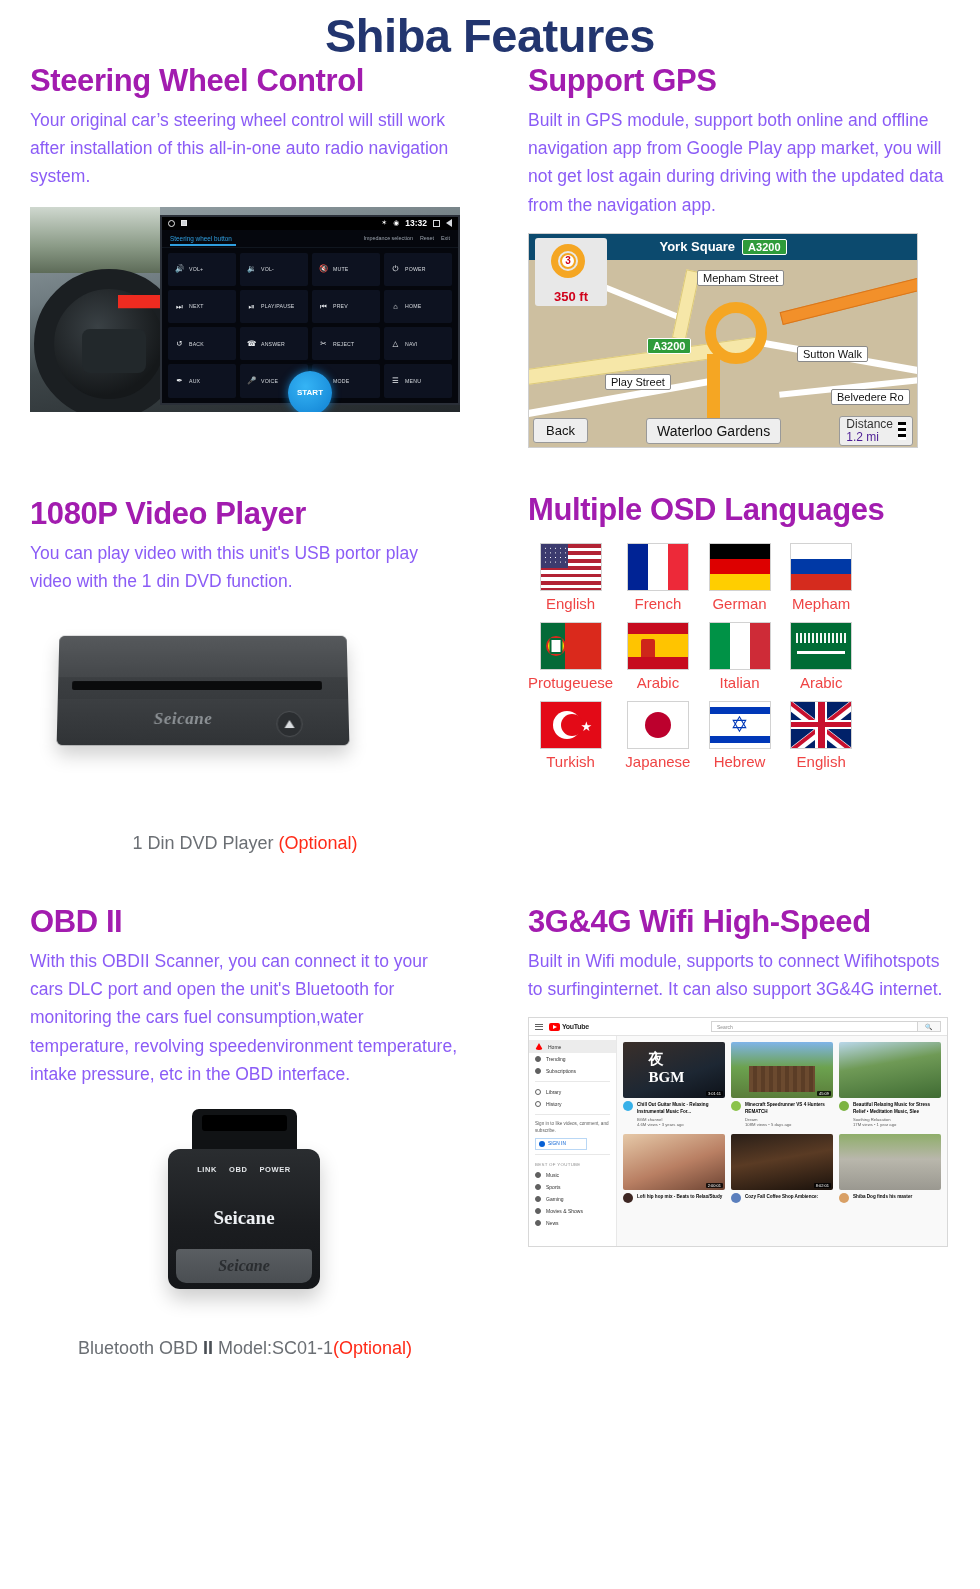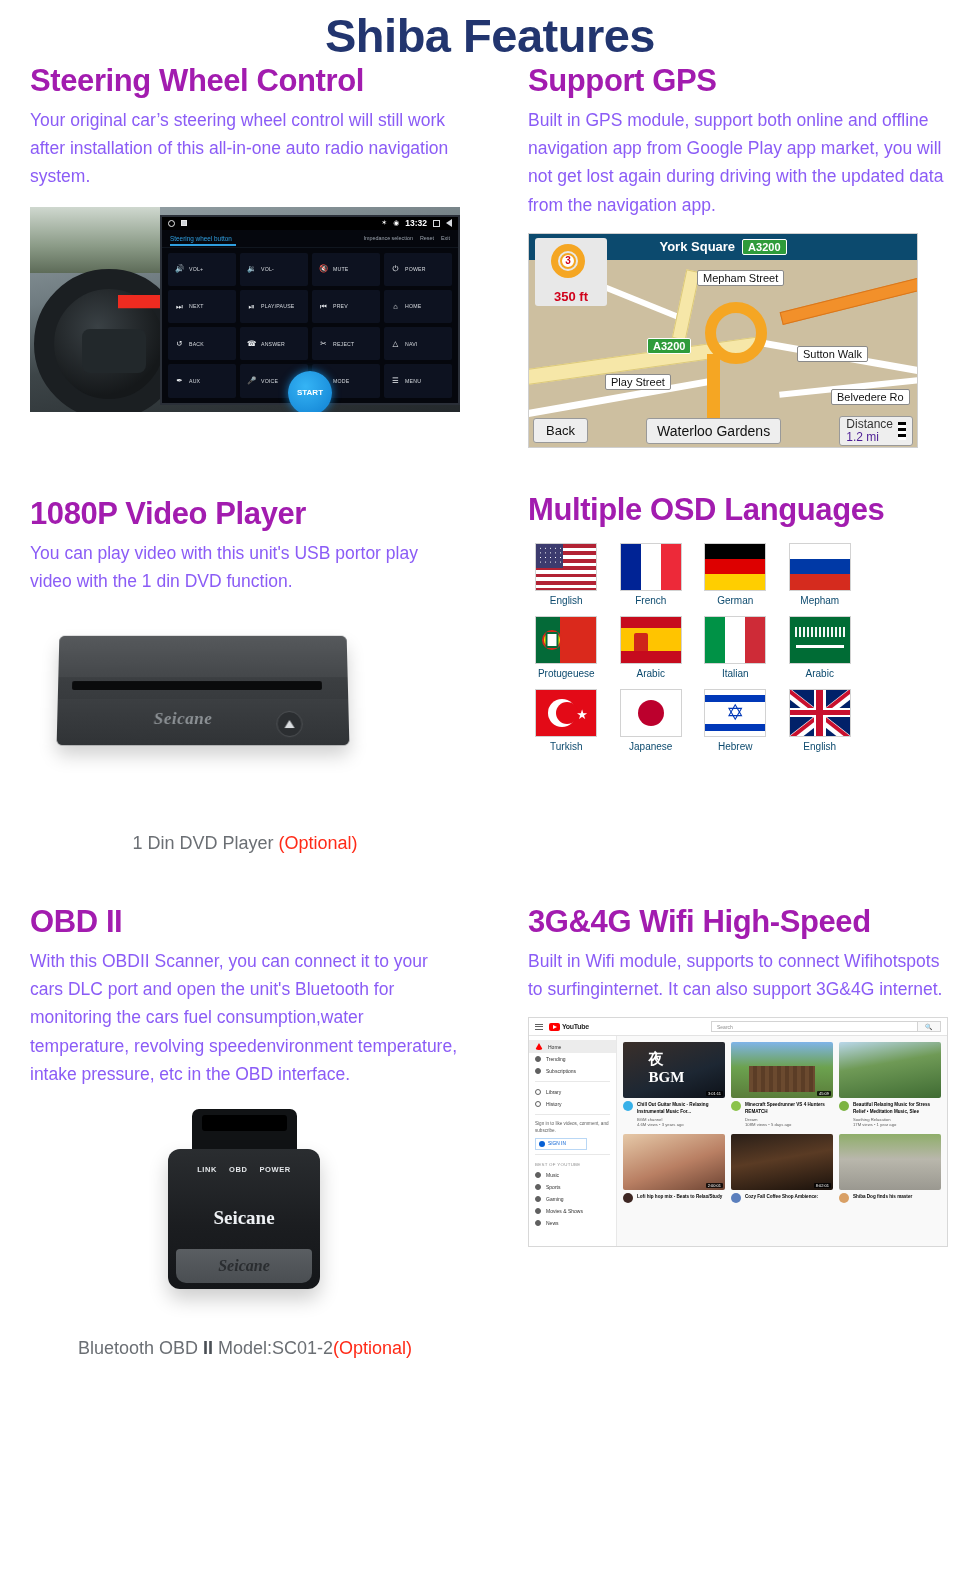--- a/index.html
+++ b/index.html
@@ -229,21 +229,21 @@
   
   .flag-grid{
     display:grid; grid-template-columns:repeat(4,1fr);
     gap:10px 8px; margin-top:14px; width:330px;
   }
   .flag-cell{ text-align:center;}
   .flag{
     width:62px; height:48px; margin:0 auto 4px;
     border:1px solid #d2d2d2; position:relative; overflow:hidden; background:#fff;
   }
-  .flag-label{ font-size:10px; color:#0c4a6e;}
+  .flag-label{ font-size:15px; color:#ef4444;}
   
   .f-us .stripes{position:absolute;inset:0;background:repeating-linear-gradient(180deg,#b22234 0 3.7px,#fff 3.7px 7.4px);}
   .f-us .canton{position:absolute;left:0;top:0;width:45%;height:53%;background:#3c3b6e;}
   .f-us .canton:after{content:"";position:absolute;inset:2px;background:
      radial-gradient(circle,#fff 0.6px,transparent 0.7px) 0 0/5px 4.6px;}
   .f-fr{display:flex;} .f-fr i{flex:1;display:block;}
   .f-de{display:flex;flex-direction:column;} .f-de i{flex:1;display:block;}
   .f-ru{display:flex;flex-direction:column;} .f-ru i{flex:1;display:block;}
   .f-pt{display:flex;} .f-pt .g{width:40%;background:#046a38;} .f-pt .r{flex:1;background:#da291c;}
   .f-pt .em{position:absolute;left:26%;top:50%;transform:translate(-50%,-50%);width:20px;height:20px;border-radius:50%;background:#ffe000;border:2px solid #da291c;}
@@ -691,21 +691,21 @@
           <span>LINK</span>
           <span>OBD</span>
           <span>POWER</span>
         </div>
         <div class="obd-brand">Seicane</div>
         <div class="obd-foot">Seicane</div>
       </div>
     </div>
 
     <div class="caption">
-      <span>Bluetooth OBD </span><span class="rn">II</span><span> Model:SC01-2</span><span class="opt">(Optional)</span>
+      <span>Bluetooth OBD </span><span class="rn">II</span><span> Model:SC01-1</span><span class="opt">(Optional)</span>
     </div>
   </div>
 
   <div class="cell right" style="padding-top:50px;">
     <h2 class="feat">3G&amp;4G Wifi High-Speed</h2>
     <p class="desc">Built in Wifi module, supports to connect  Wifihotspots to surfinginternet. It can also support 3G&amp;4G internet.</p>
 
     <div class="yt">
       <div class="yt-top">
         <span class="yt-burger">

